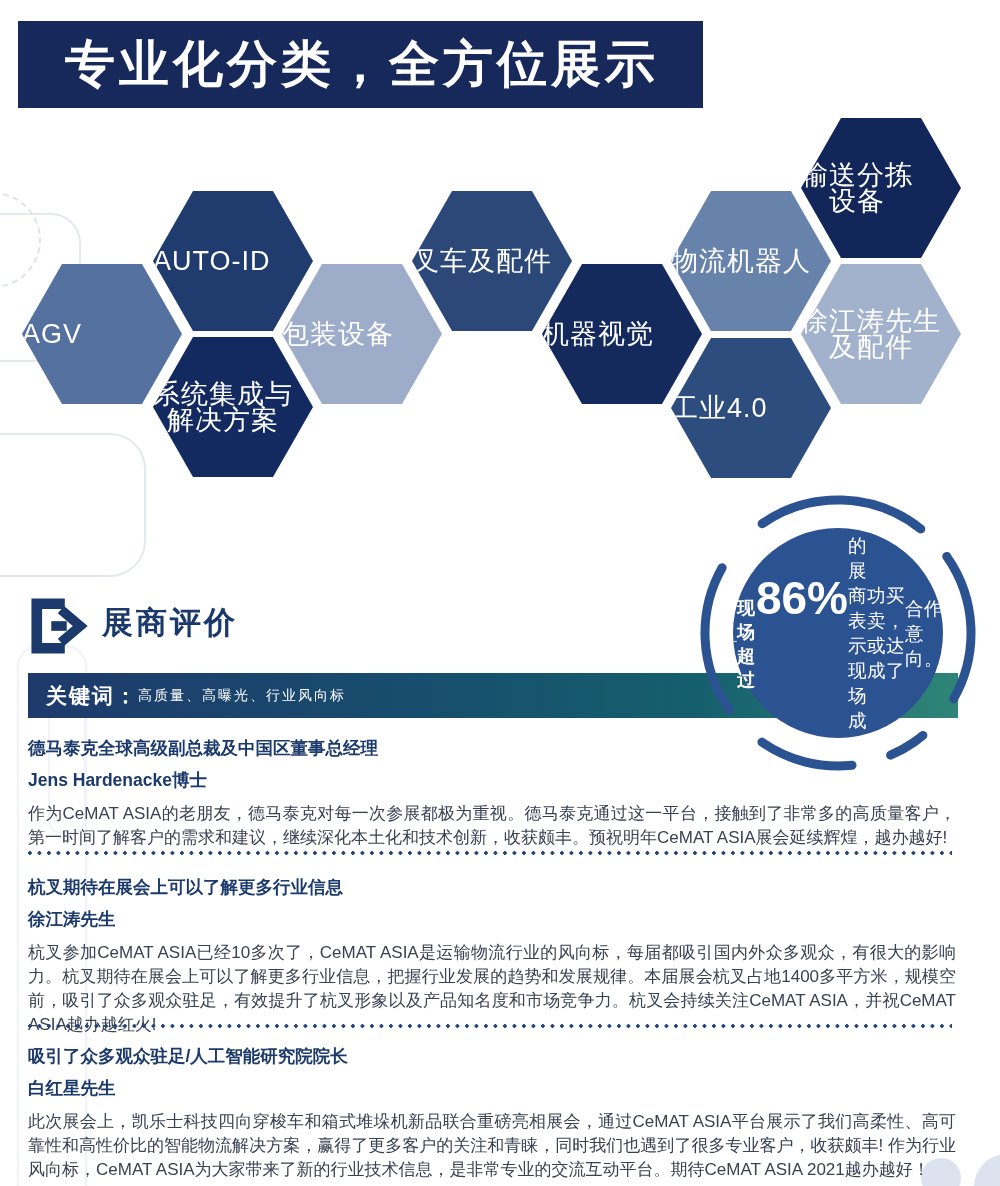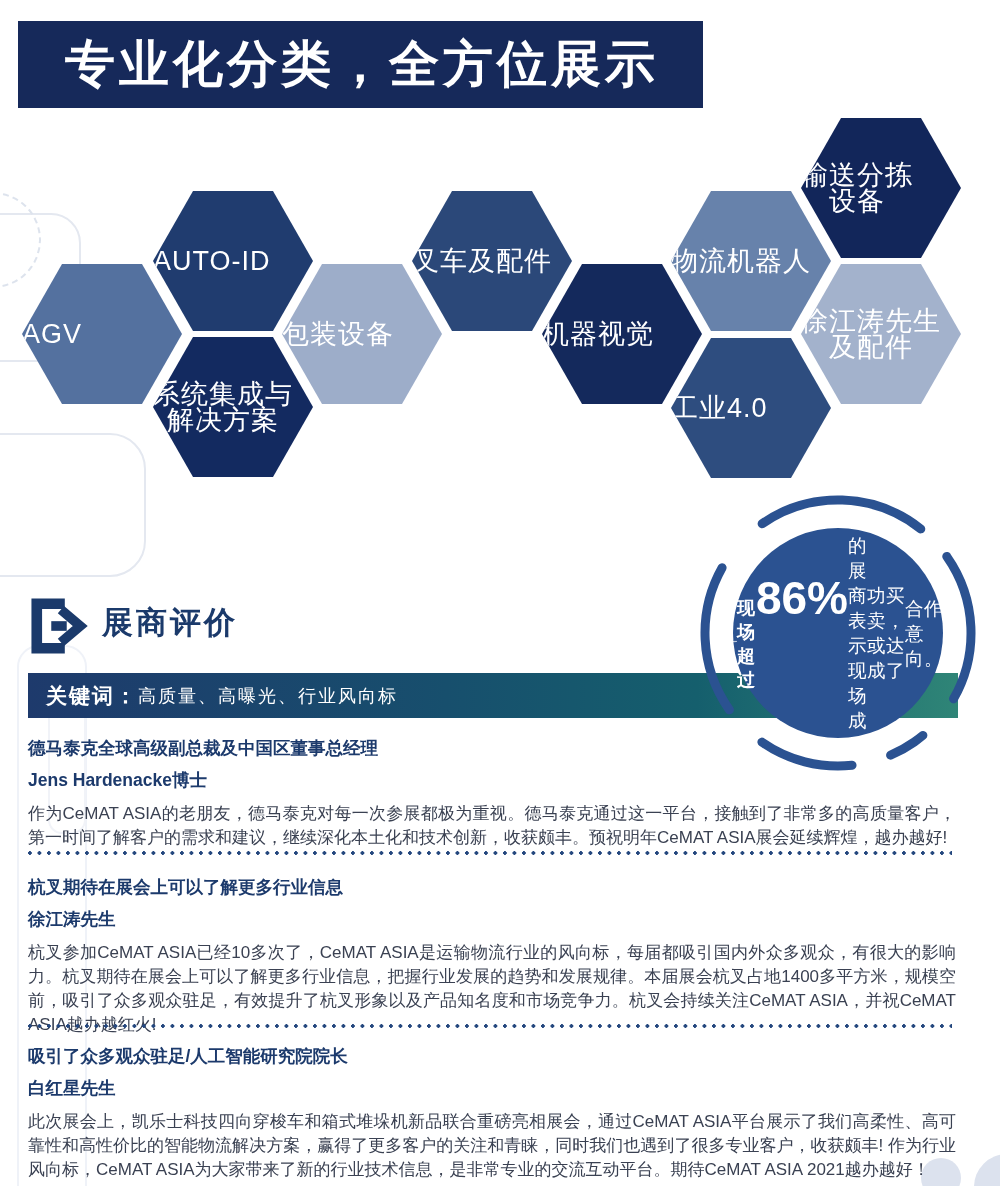--- a/index.html
+++ b/index.html
@@ -40,21 +40,21 @@
   
   .sec-icon{position:absolute;left:28px;top:597px;z-index:1;}
   .sec-title{position:absolute;left:102px;top:602px;margin:0;font-size:31px;font-weight:800;
              color:#1b3a6b;letter-spacing:3px;z-index:1;}
 
   
   .kbar{position:absolute;left:28px;top:673px;width:930px;height:45px;z-index:1;
         background:linear-gradient(90deg,#1e3a6c 0%,#174f6d 45%,#155f6d 72%,#2f8577 100%);
         display:flex;align-items:center;padding-left:18px;box-sizing:border-box;color:#fff;}
   .kbar-label{font-size:21px;font-weight:800;letter-spacing:2px;}
-  .kbar-text{font-size:18px;font-weight:400;letter-spacing:2px;}
+  .kbar-text{font-size:14px;font-weight:400;letter-spacing:2px;}
 
   
   .review{position:absolute;left:28px;width:928px;z-index:1;}
   .review h3{margin:0 0 8px 0;font-size:17.5px;font-weight:700;color:#1c3a6c;}
   .review .name{margin:0 0 10px 0;font-size:17.5px;font-weight:700;color:#1c3a6c;}
   .review p{margin:0;font-size:17px;line-height:24px;color:#3a4152;text-align:justify;}
   .r1{top:736px;} .r2{top:875px;} .r3{top:1044px;}
   .dotline{position:absolute;left:28px;width:924px;height:4px;z-index:1;
            background-image:radial-gradient(circle at 2px 2px,#24477e 1.6px,transparent 2px);
            background-size:9.5px 4px;background-repeat:repeat-x;}

